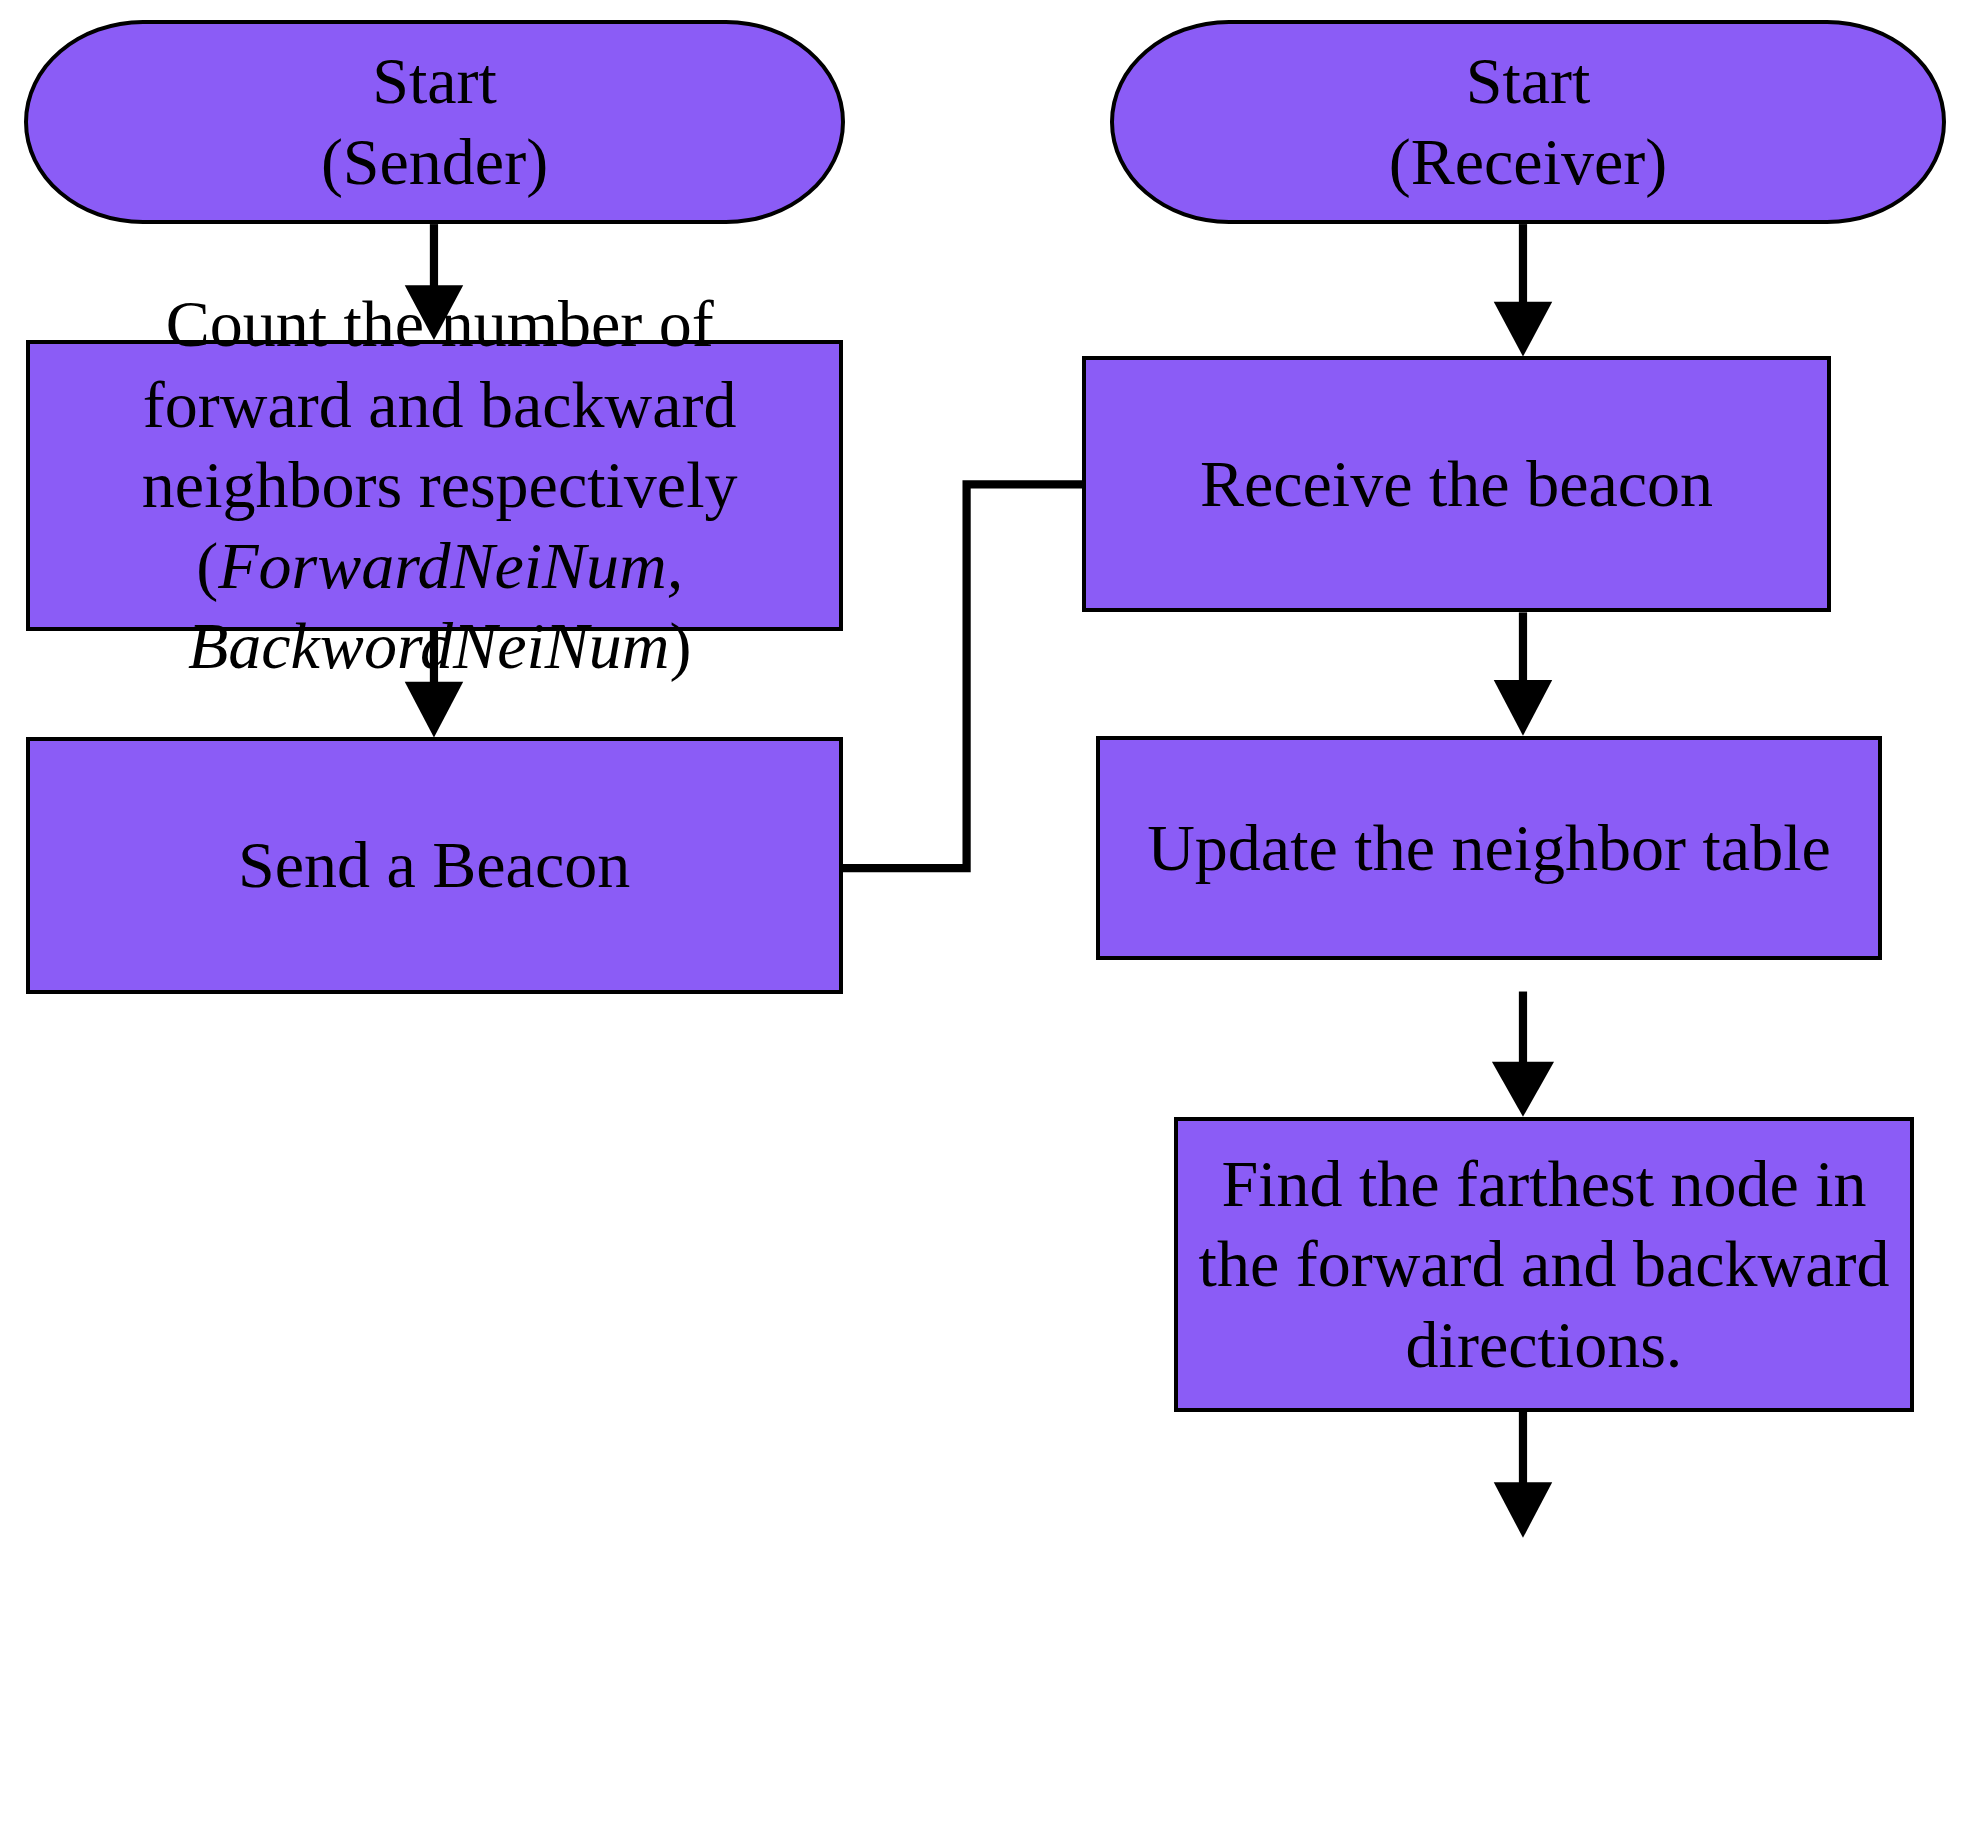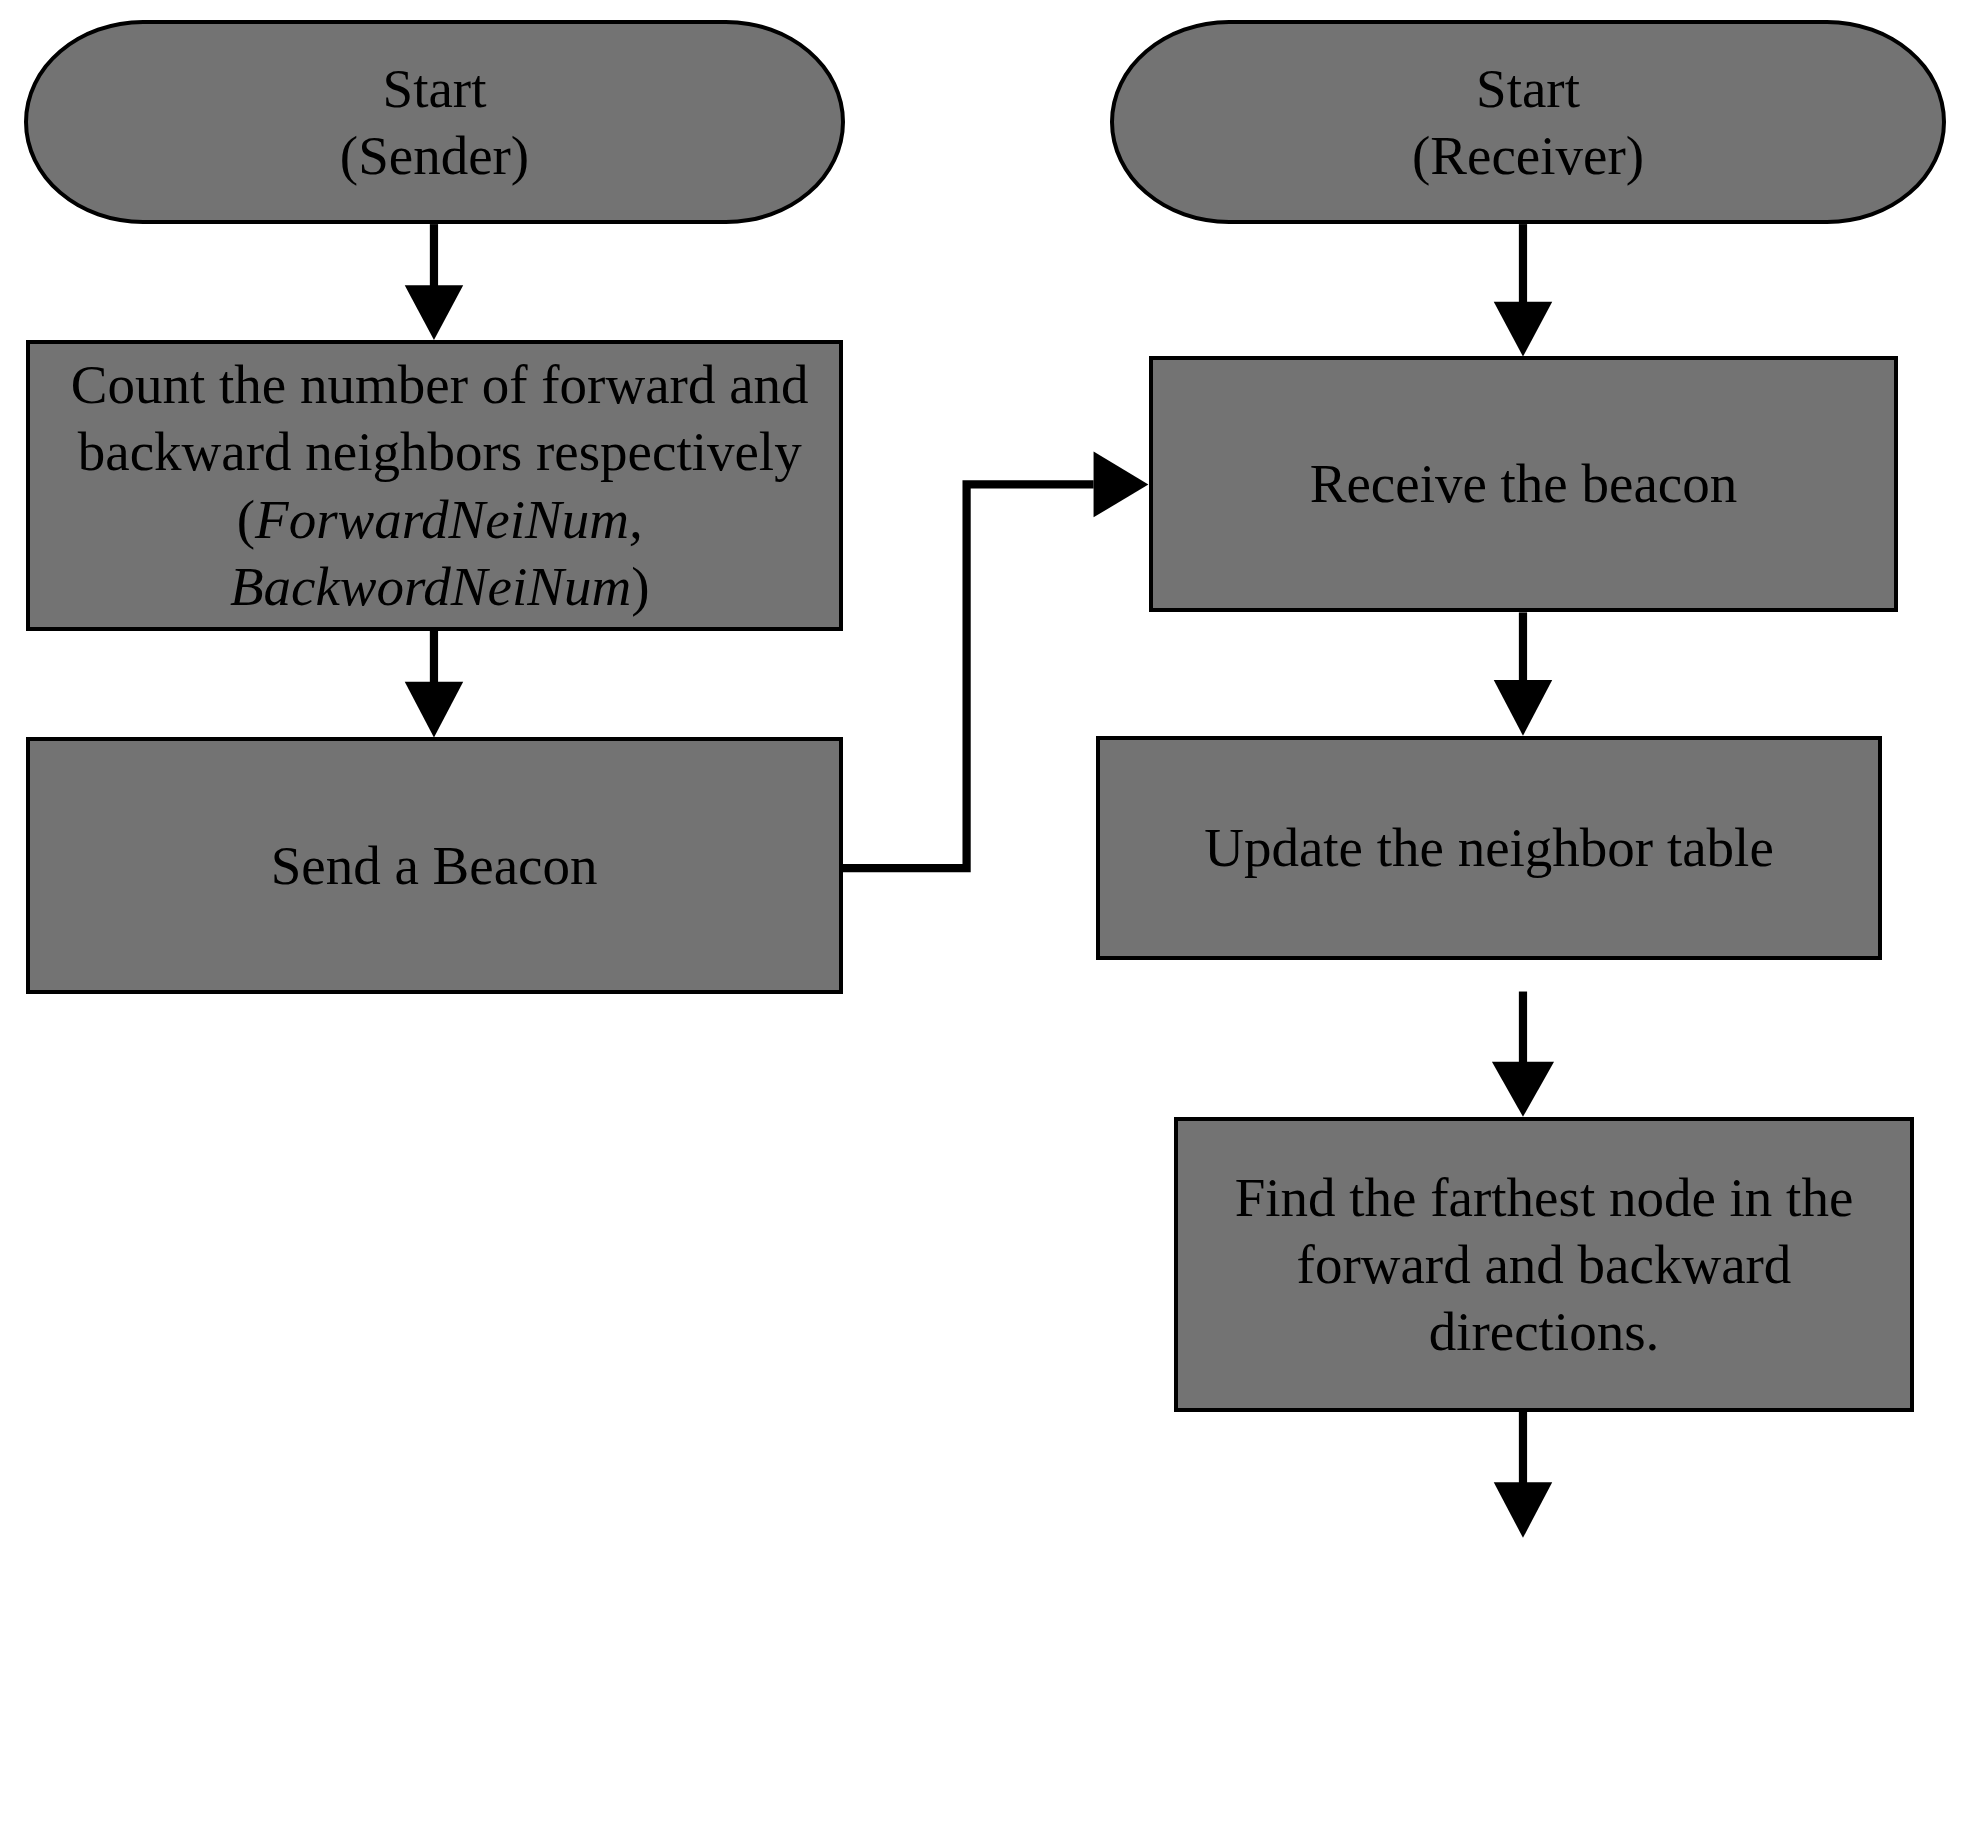--- a/index.html
+++ b/index.html
@@ -15,27 +15,27 @@
     position: relative;
     width: 1988px;
     height: 1846px;
     background: #ffffff;
     overflow: hidden;
   }
   .node {
     position: absolute;
     box-sizing: border-box;
     border: 4.6px solid #000000;
-    background: #737373;
+    background: #8b5cf6;
     display: flex;
     align-items: center;
     justify-content: center;
     text-align: center;
     line-height: 1.22;
-    font-size: 55px;
+    font-size: 66px;
     padding: 3.7px 12.8px;
   }
   .node.terminal {
     border-radius: 119px / 102px;
   }
   .node.terminal-bottom {
     border-radius: 174px / 143px;
   }
   .node .txt {
     display: block;
@@ -116,21 +116,21 @@
 
   <div class="node" style="left:25.6px; top:737px; width:817px; height:257px;">
     <span class="txt">Send a Beacon</span>
   </div>
 
   <div class="node terminal" style="left:1110px; top:20px; width:836px; height:204px;">
     <span class="txt">Start
 (Receiver)</span>
   </div>
 
-  <div class="node" style="left:1149px; top:356px; width:749px; height:256px;">
+  <div class="node" style="left:1082px; top:356px; width:749px; height:256px;">
     <span class="txt">Receive the beacon</span>
   </div>
 
   <div class="node" style="left:1096px; top:736px; width:786px; height:224px;">
     <span class="txt">Update the neighbor table</span>
   </div>
 
   <div class="node" style="left:1138px; top:1117px; width:740px; height:295px;margin-left:36px;">
     <span class="txt">Find the farthest node in the forward and backward directions.</span>
   </div>

